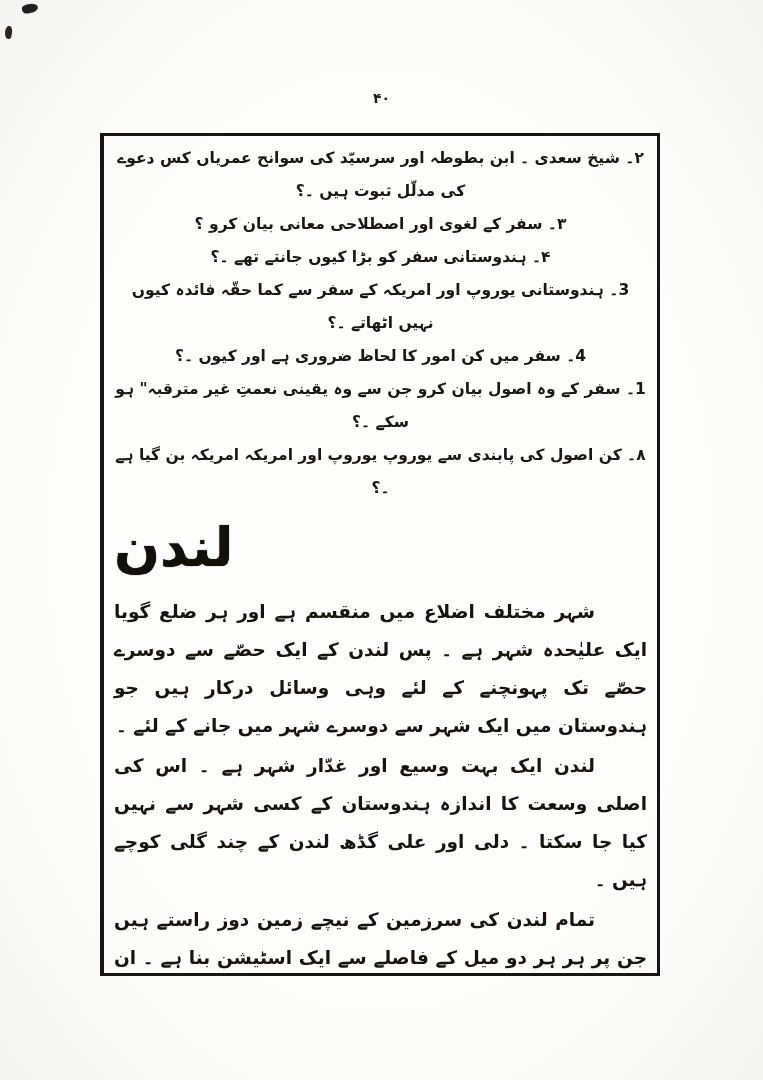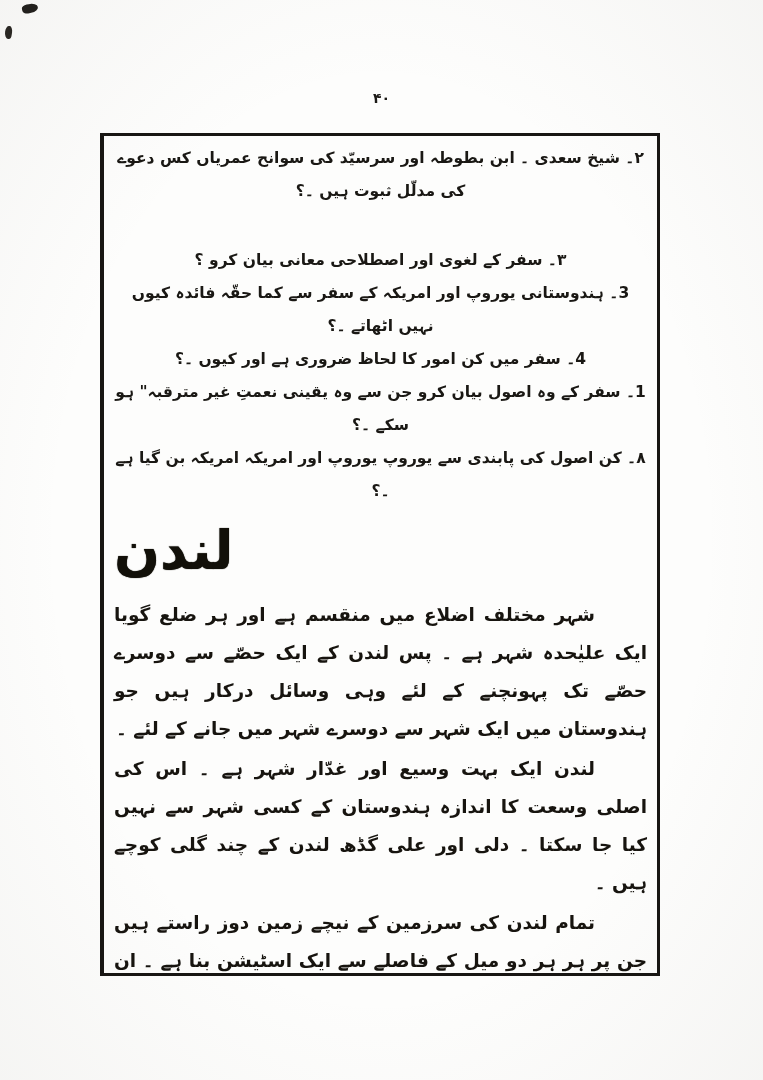--- a/index.html
+++ b/index.html
@@ -56,21 +56,21 @@
     direction: rtl;
   }
   .questions {
     font-size: 15.5px;
     font-weight: 700;
     line-height: 33px;
     text-align: right;
     color: #1a1814;
   }
   .q { margin: 0; text-align: center; }
-  .q.center { text-align: center; margin-top: 36px; }
+  .q.center { text-align: center; }
   .chapter-heading {
     text-align: left;
     font-size: 54px;
     line-height: 1.15;
     font-weight: 900;
     margin: 12px 0 14px 0;
     color: #121009;
     text-shadow: 0 0 1px #121009;
   }
   .body-text p {
@@ -91,20 +91,21 @@
   <div class="speck-a"></div>
   <div class="speck-b"></div>
 
   <div class="page-number">۴۰</div>
 
   <div class="frame">
 
     <div class="questions">
       <p class="q">۲۔ شیخ سعدی ۔ ابن بطوطہ اور سرسیّد کی سوانح عمریاں کس دعوے کی مدلّل ثبوت ہیں ۔؟</p>
       <p class="q center">۳۔ سفر کے لغوی اور اصطلاحی معانی بیان کرو ؟</p>
+      <p class="q">۴۔ ہندوستانی سفر کو بڑا کیوں جانتے تھے ۔؟</p>
       <p class="q">3۔ ہندوستانی یوروپ اور امریکہ کے سفر سے کما حقّہ فائدہ کیوں نہیں اٹھاتے ۔؟</p>
       <p class="q">4۔ سفر میں کن امور کا لحاظ ضروری ہے اور کیوں ۔؟</p>
       <p class="q">1۔ سفر کے وہ اصول بیان کرو جن سے وہ یقینی نعمتِ غیر مترقبہ" ہو سکے ۔؟</p>
       <p class="q">۸۔ کن اصول کی پابندی سے یوروپ یوروپ اور امریکہ امریکہ بن گیا ہے ۔؟</p>
     </div>
 
     <div class="chapter-heading">لندن</div>
 
     <div class="body-text">
       <p>شہر مختلف اضلاع میں منقسم ہے اور ہر ضلع گویا ایک علیٰحدہ شہر ہے ۔ پس لندن کے ایک حصّے سے دوسرے حصّے تک پہونچنے کے لئے وہی وسائل درکار ہیں جو ہندوستان میں ایک شہر سے دوسرے شہر میں جانے کے لئے ۔</p>

